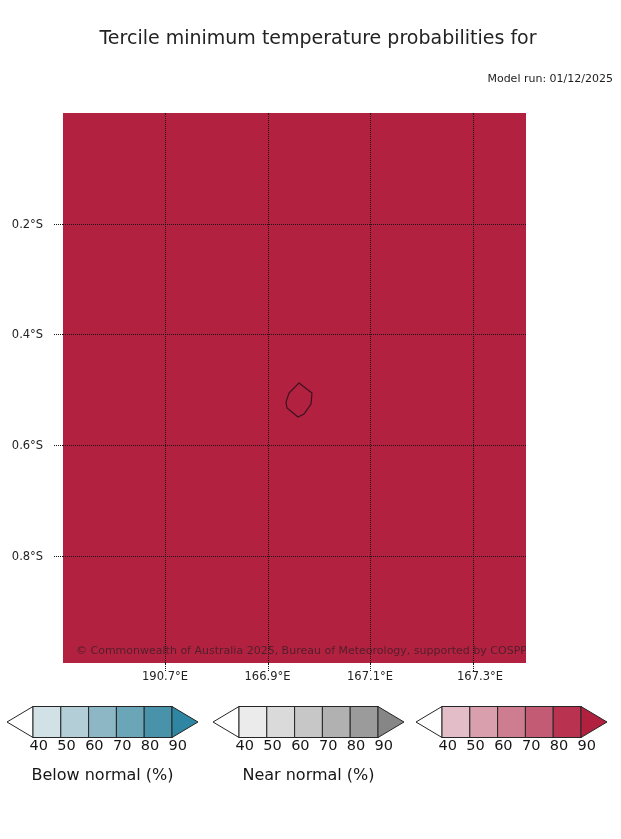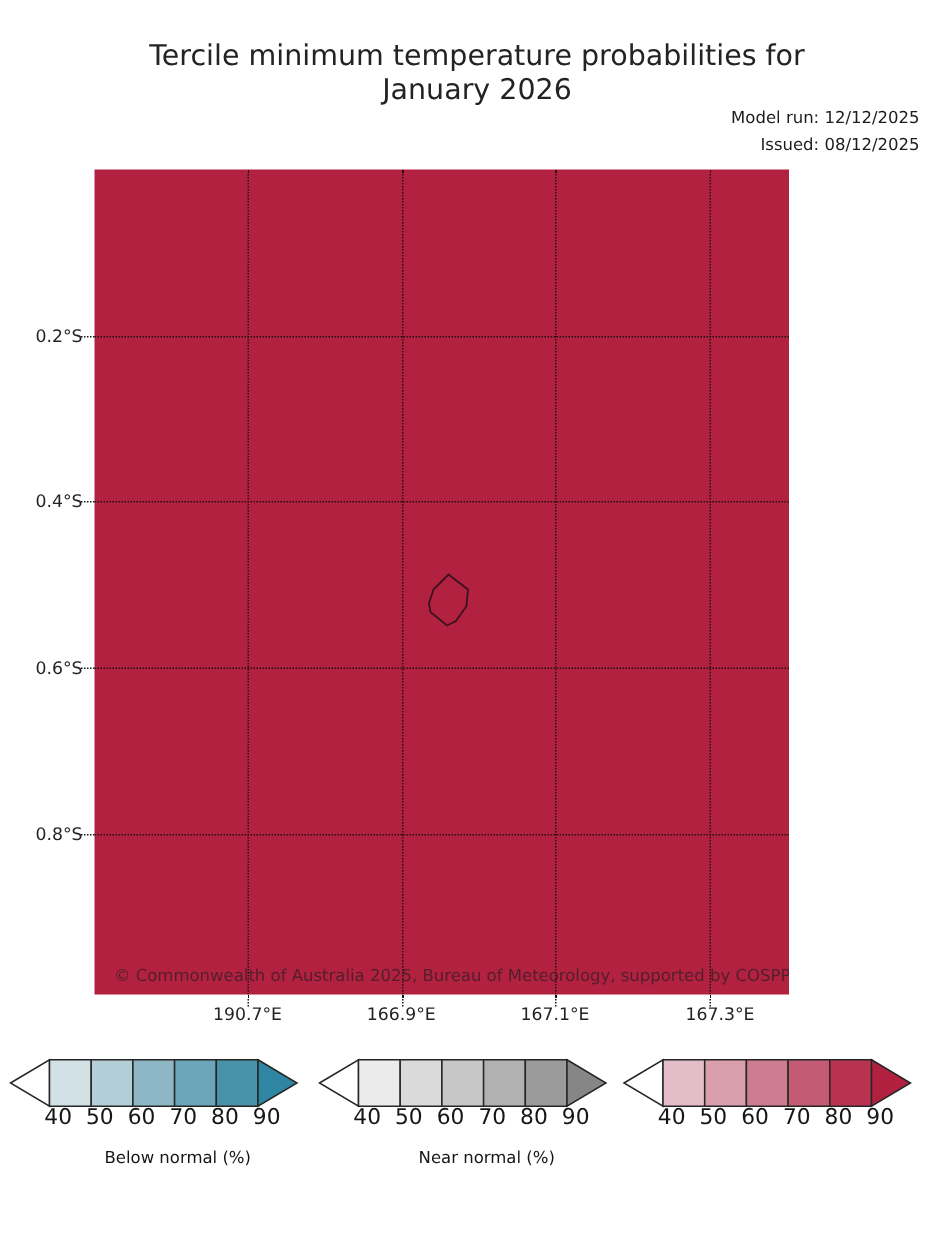--- a/index.html
+++ b/index.html
@@ -13,44 +13,42 @@
   .meta.left  { left:5px; text-align:left; }
   .meta.right { right:8px; text-align:right; }
 
   .map { position:absolute; left:63px; top:113px; width:463px; height:550px; overflow:hidden; }
   .vgrid { position:absolute; top:0; height:550px; width:0; border-left:1px dotted rgba(15,15,15,0.9); }
   .hgrid { position:absolute; left:0; width:463px; height:0; border-top:1px dotted rgba(15,15,15,0.9); }
   .island-svg { position:absolute; left:0; top:0; }
   .copyright { position:absolute; left:13px; bottom:6px; white-space:nowrap;
                font-size:11px; color:rgba(35,30,32,0.68); }
 
-  .ytick-label { position:absolute; left:0; width:55px; text-align:right; font-size:11.5px; color:#232323; }
+  .ytick-label { position:absolute; left:0; width:55px; text-align:center; font-size:11.5px; color:#232323; }
   .xtick-label { position:absolute; top:669px; transform:translateX(-50%); font-size:11.5px; color:#232323; }
   .tick-stub-left   { position:absolute; left:54px; width:9px; height:0; border-top:1px dotted #141414; }
   .tick-stub-bottom { position:absolute; top:663px; height:8px; width:0; border-left:1px dotted #141414; }
 
   .colorbar { position:absolute; top:705px; width:200px; height:90px; }
   .cb-ticks span { position:absolute; top:32px; width:30px; text-align:right;
                    font-size:14.5px; color:#161616; }
-  .cb-label { position:absolute; top:60px; left:16px; width:195px; text-align:center;
-              font-size:11px; color:#161616; }
+  .cb-label { position:absolute; top:60px; left:0; width:195px; text-align:center;
+              font-size:16px; color:#161616; }
 </style>
 </head>
 <body>
 
 <div class="fig">
 
   <div class="title-block">
     <div>Tercile minimum temperature probabilities for</div>
-    <div>January 2026</div>
   </div>
 
   <div class="meta right">
-    <div>Model run: 12/12/2025</div>
-    <div>Issued: 08/12/2025</div>
+    <div>Model run: 01/12/2025</div>
   </div>
 
   <div class="map" style="background: rgb(179, 33, 65);">
     <div class="vgrid" style="left:102px"></div>
     <div class="vgrid" style="left:204.5px"></div>
     <div class="vgrid" style="left:307px"></div>
     <div class="vgrid" style="left:410px"></div>
     <div class="hgrid" style="top:110.7px"></div>
     <div class="hgrid" style="top:221.3px"></div>
     <div class="hgrid" style="top:332px"></div>

